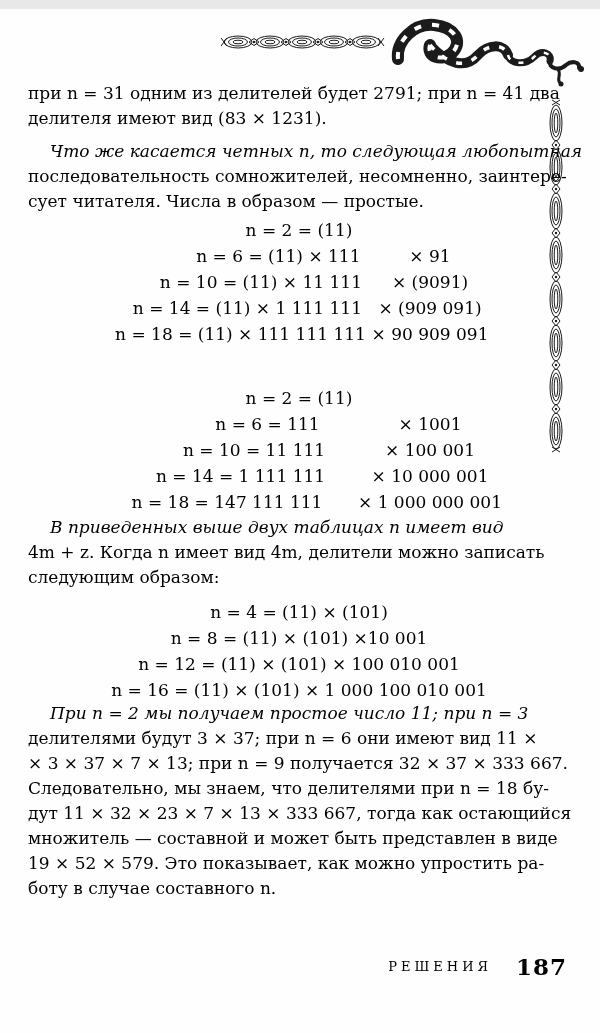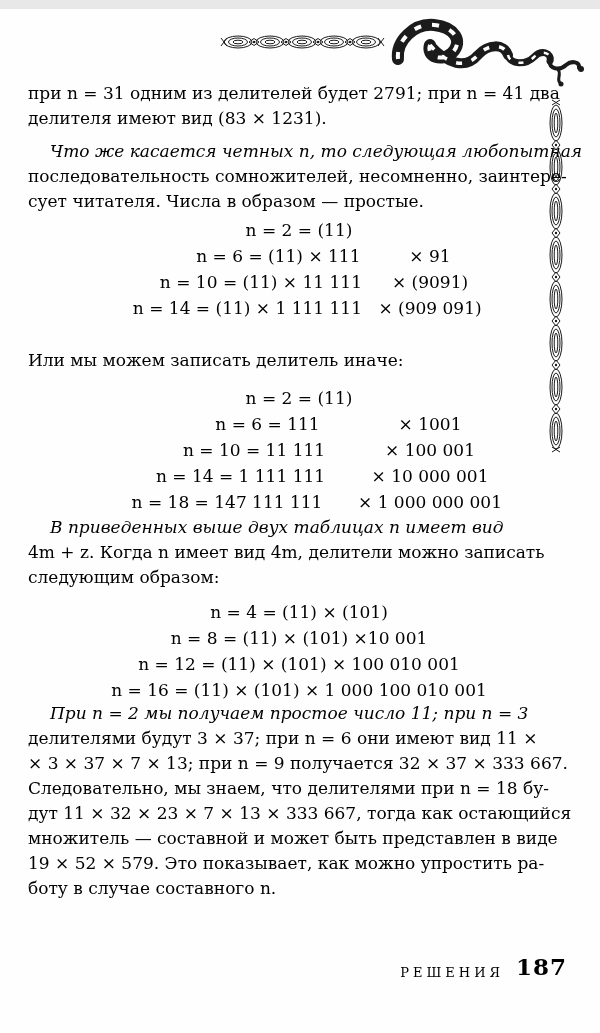--- a/index.html
+++ b/index.html
@@ -12,21 +12,21 @@
   .line { white-space:nowrap; line-height:25px; font-size:17px; }
   .line.indent { text-indent:22px;font-style:italic; }
   .trow { white-space:nowrap; line-height:26px; font-size:17px; padding-left:22px;text-align:center; }
   .tl { display:inline-block; min-width:262px; }
   .tr { display:inline-block; }
   .orn-top   { position:absolute; left:220px; top:25px; }
   .orn-ribbon{ position:absolute; left:390px; top:4px; }
   .orn-right { position:absolute; left:549px; top:90px; }
   .footer {
     position:absolute; top:944px; right:33px;
-    display:flex; align-items:flex-end; gap:12px;
+    display:flex; align-items:center; gap:24px;
   }
   .footer .head { font-size:13px; letter-spacing:4px; }
   .footer .num  { font-size:23px; font-weight:bold; letter-spacing:1px; }
 </style>
 </head>
 <body>
 
 <div class="page">
 
   <div class="orn-top">
@@ -140,25 +140,23 @@
     <div class="line indent">Что же касается четных n, то следующая любопытная</div>
     <div class="line">последовательность сомножителей, несомненно, заинтере-</div>
     <div class="line">сует читателя. Числа в образом — простые.</div>
   </div>
 
   <div class="block" style="top:208px">
     <div class="trow"><span class="tl">n = 2 = (11)</span><span class="tr"></span></div>
     <div class="trow"><span class="tl">n = 6 = (11) × 111</span><span class="tr">× 91</span></div>
     <div class="trow"><span class="tl">n = 10 = (11) × 11 111</span><span class="tr">× (9091)</span></div>
     <div class="trow"><span class="tl">n = 14 = (11) × 1 111 111</span><span class="tr">× (909 091)</span></div>
+    <div class="trow"><span class="tl">n = 18 = (11) × 111 111 111</span><span class="tr">× 90 909 091</span></div>
   </div>
 
-  <div class="block" style="top:339px">
-    <div class="line">Или мы можем записать делитель иначе:</div>
-  </div>
 
   <div class="block" style="top:376px">
     <div class="trow"><span class="tl">n = 2 = (11)</span><span class="tr"></span></div>
     <div class="trow"><span class="tl">n = 6 = 111</span><span class="tr">× 1001</span></div>
     <div class="trow"><span class="tl">n = 10 = 11 111</span><span class="tr">× 100 001</span></div>
     <div class="trow"><span class="tl">n = 14 = 1 111 111</span><span class="tr">× 10 000 001</span></div>
     <div class="trow"><span class="tl">n = 18 = 147 111 111</span><span class="tr">× 1 000 000 001</span></div>
   </div>
 
   <div class="block" style="top:506px">

